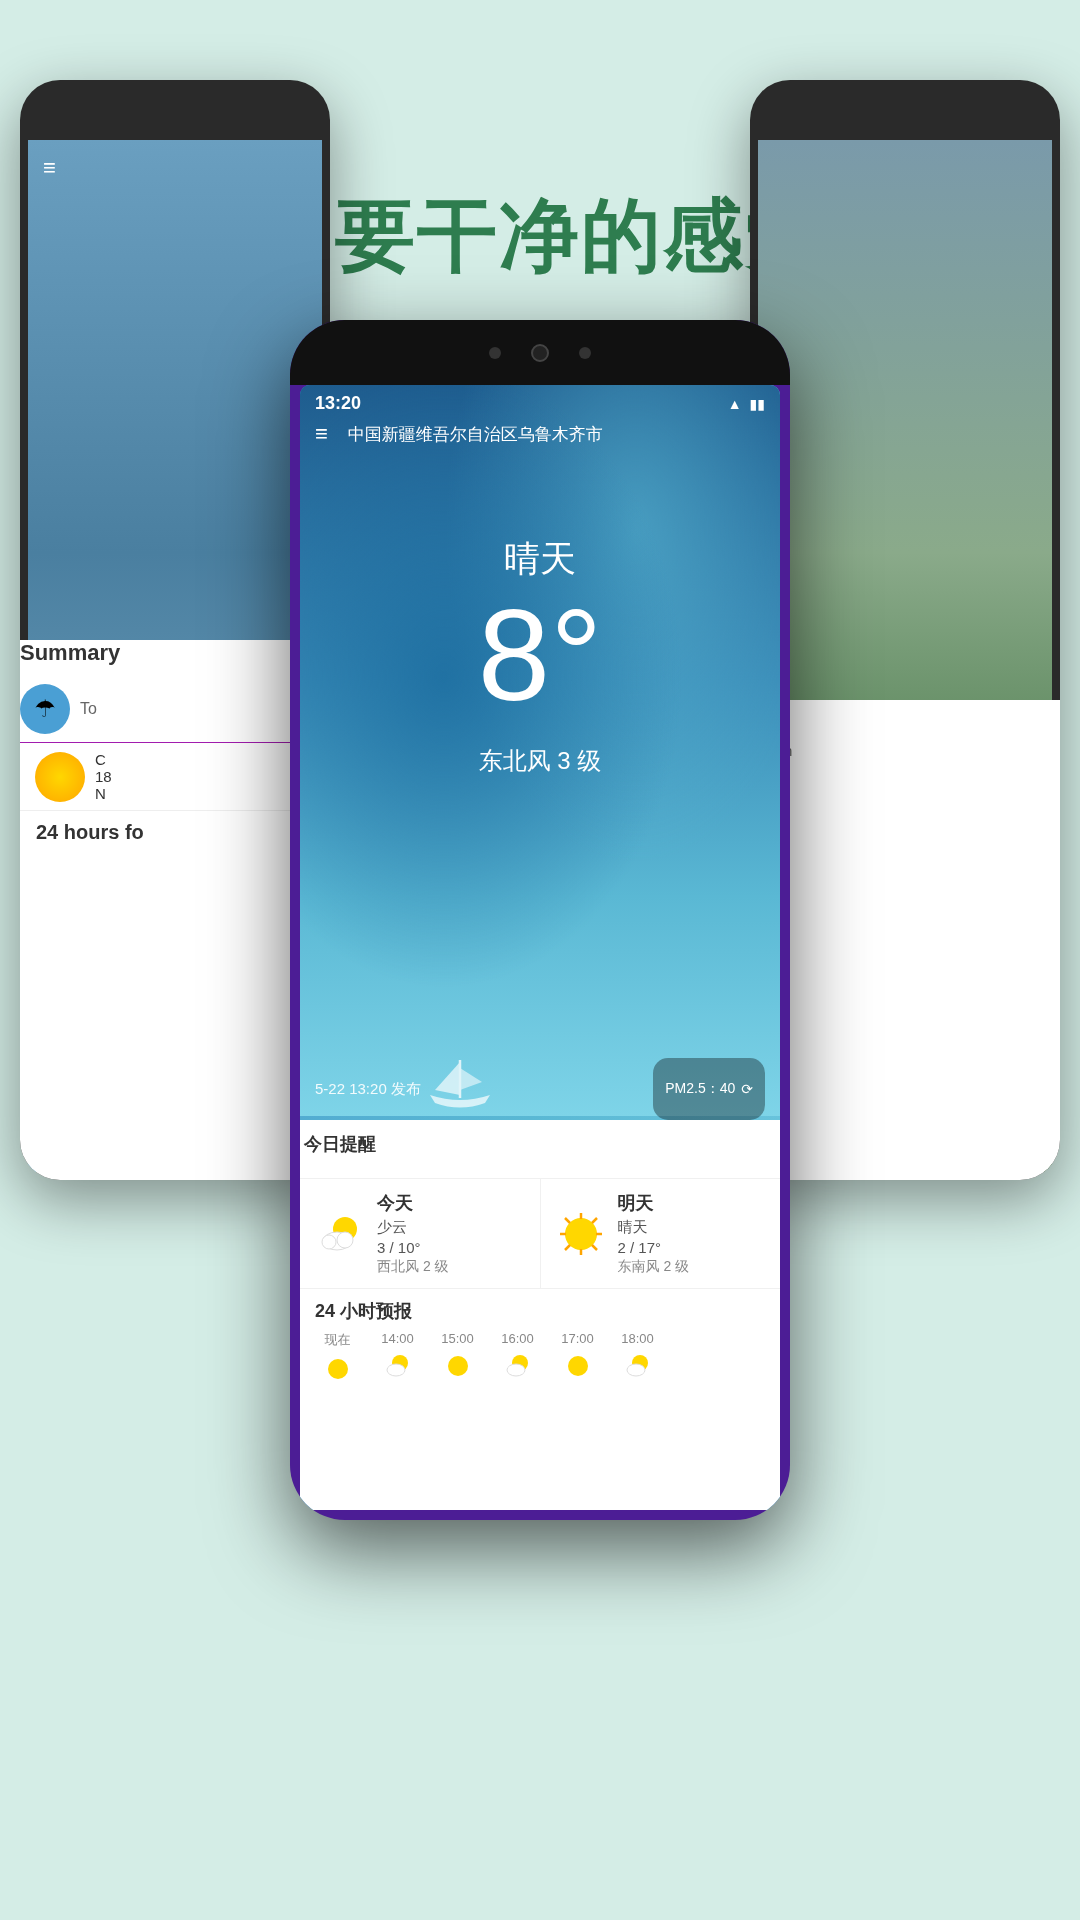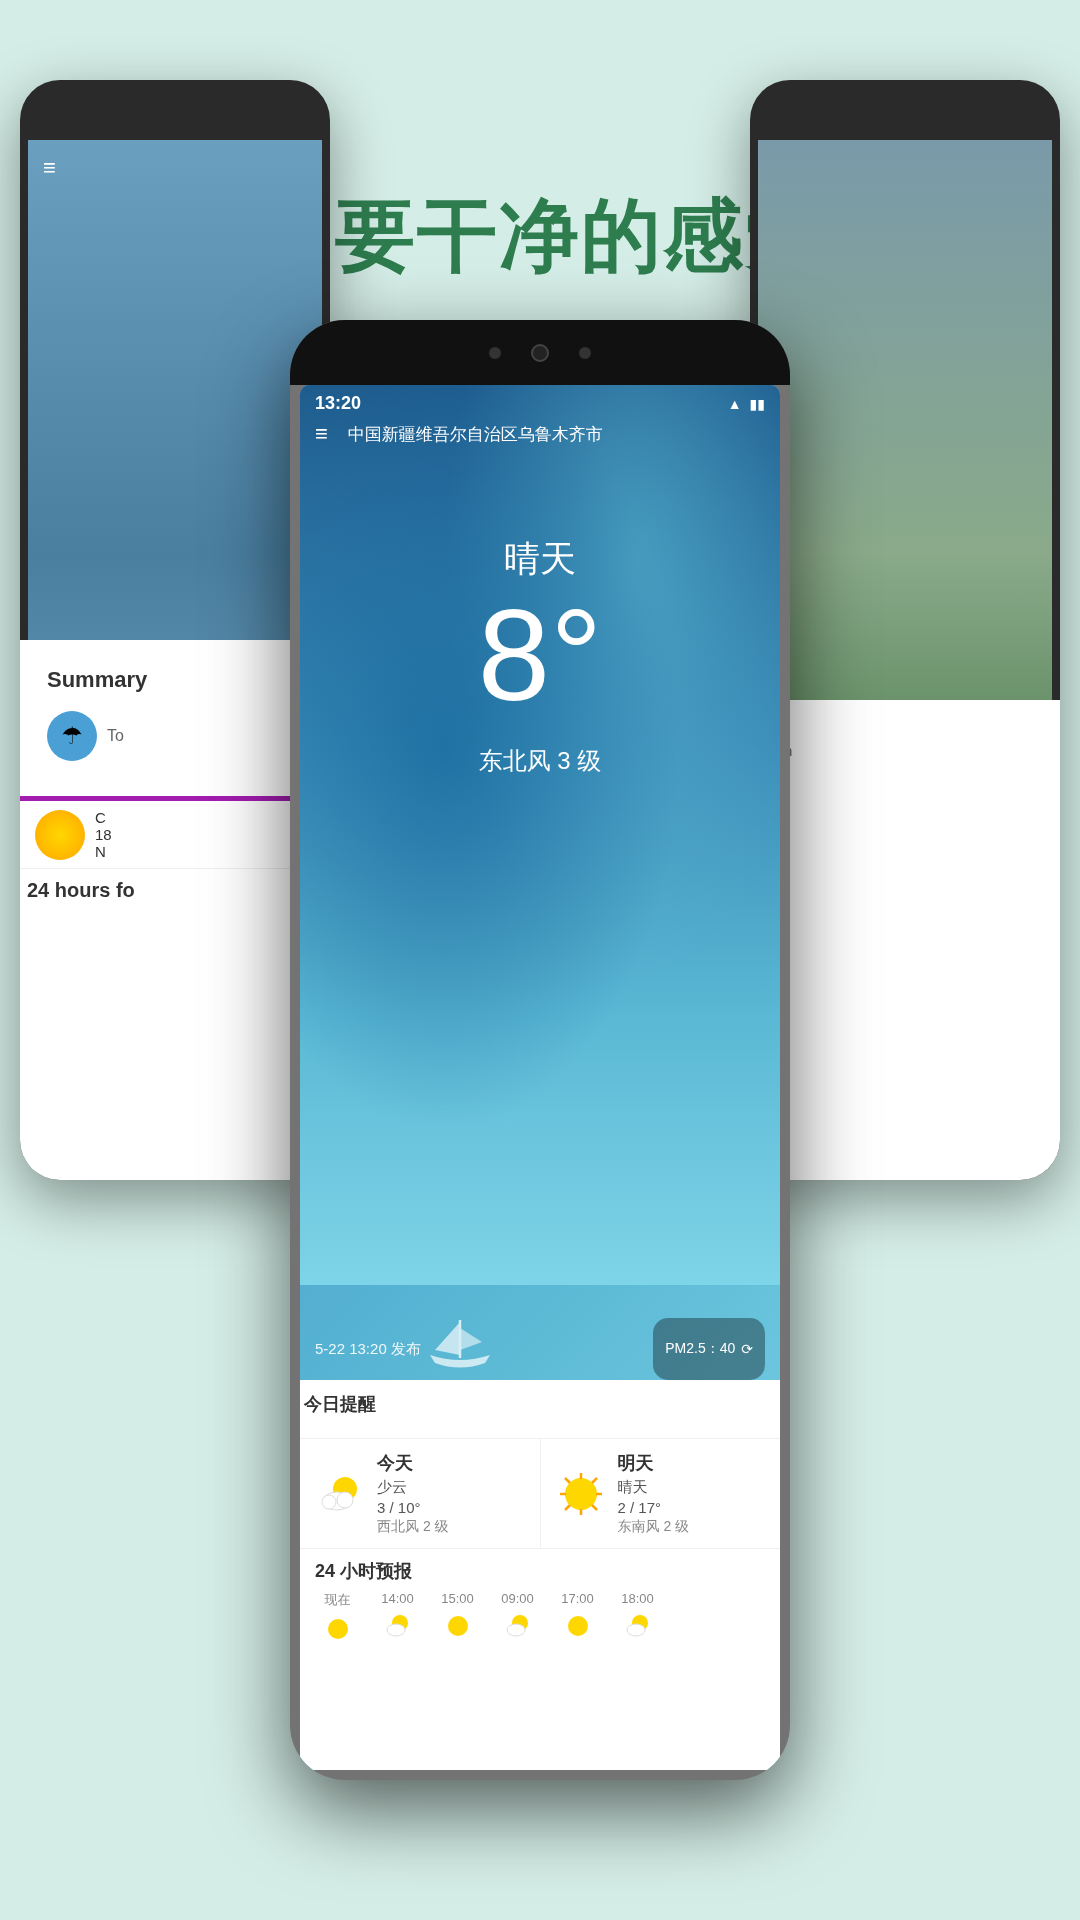--- a/index.html
+++ b/index.html
@@ -70,22 +70,22 @@
     }
     .phone-left-content {
       position: absolute;
       top: 560px;
       left: 0;
       right: 0;
       bottom: 0;
       background: white;
     }
     .phone-left-summary {
-      padding: 27px;
-      border-bottom: 5px solid #a21caf;
+      padding: 0;
+      border-bottom: 1px solid #a21caf;
     }
     .phone-left-summary-title {
       font-size: 22px;
       font-weight: bold;
       color: #333;
       margin-bottom: 10px;
     }
     .phone-left-row {
       display: flex;
       align-items: center;
@@ -118,21 +118,21 @@
       height: 50px;
       background: radial-gradient(circle, #ffd700, #ffa500);
       border-radius: 50%;
       flex-shrink: 0;
     }
     .phone-left-today-text {
       font-size: 15px;
       color: #333;
     }
     .phone-left-24h {
-      padding: 10px 7px;
+      padding: 10px 16px;
       font-size: 20px;
       font-weight: bold;
       color: #333;
     }
 
     
     .phone-right {
       position: absolute;
       right: 20px;
       top: 80px;
@@ -196,22 +196,22 @@
       margin-bottom: 5px;
     }
 
     
     .phone-center {
       position: absolute;
       left: 50%;
       transform: translateX(-50%);
       top: 0;
       width: 500px;
-      height: 1460px;
-      background: #737373;
+      height: 1200px;
+      background: #4c1d95;
       border-radius: 55px;
       overflow: hidden;
       box-shadow: 0 30px 80px rgba(0,0,0,0.6);
       z-index: 10;
     }
     .phone-center-notch-area {
       position: absolute;
       top: 0;
       left: 0;
       right: 0;
@@ -669,21 +669,21 @@
               </div>
               <div class="hourly-item">
                 <div class="hourly-time">15:00</div>
                 <div class="hourly-icon">
                   <svg viewBox="0 0 32 32">
                       <circle cx="16" cy="16" r="10" fill="#ffd700"></circle>
                     </svg>
                 </div>
               </div>
               <div class="hourly-item">
-                <div class="hourly-time">09:00</div>
+                <div class="hourly-time">16:00</div>
                 <div class="hourly-icon">
                   <svg viewBox="0 0 32 32">
                       <circle cx="18" cy="13" r="8" fill="#ffd700"></circle>
                       <ellipse cx="14" cy="20" rx="9" ry="6" fill="white" stroke="#ddd" stroke-width="1"></ellipse>
                     </svg>
                 </div>
               </div>
               <div class="hourly-item">
                 <div class="hourly-time">17:00</div>
                 <div class="hourly-icon">

